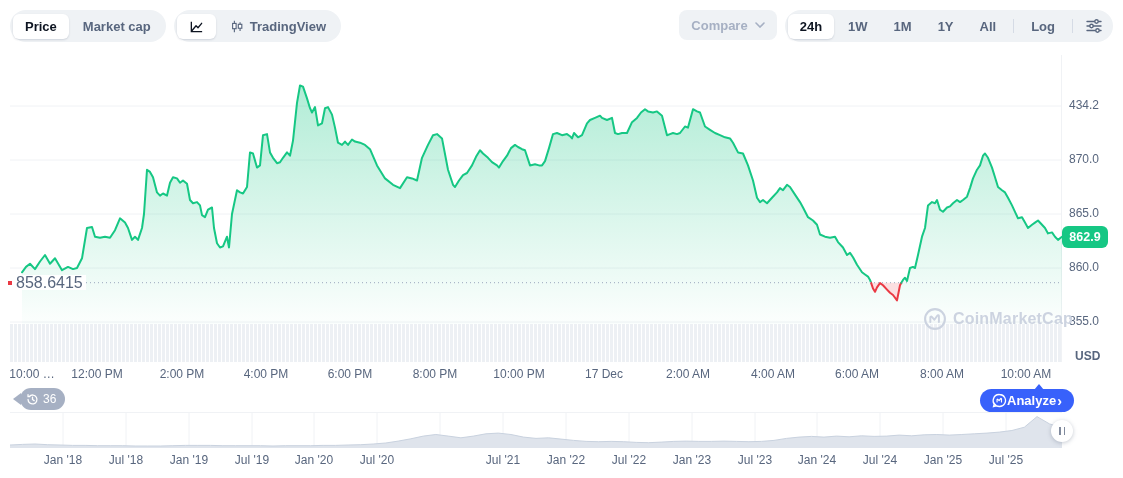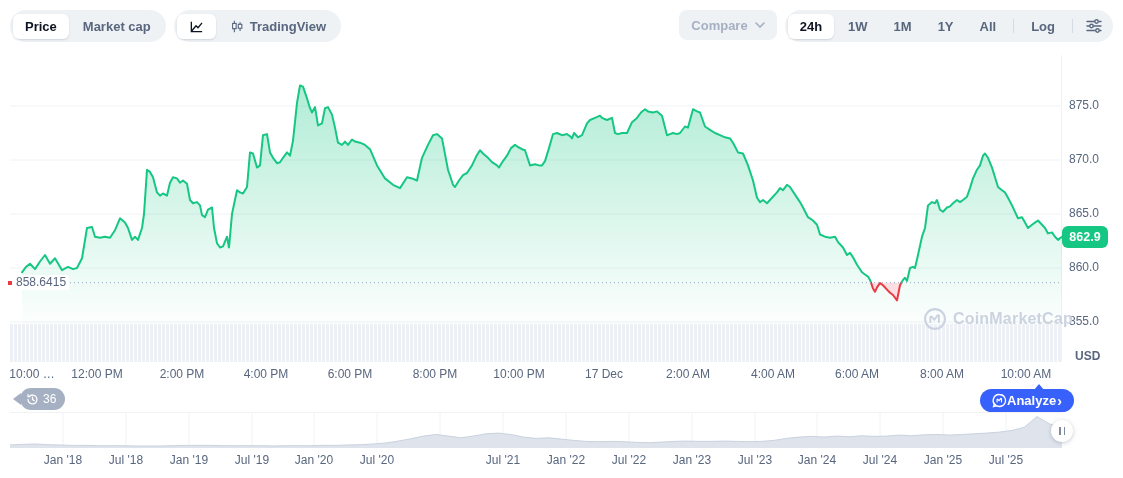--- a/index.html
+++ b/index.html
@@ -15,21 +15,21 @@
   .seg .item.active{background:#fff;color:#0d1421;font-weight:700;box-shadow:0 1px 2px rgba(24,39,75,.15);}
   .right-tools{margin-left:auto;display:flex;align-items:flex-start;}
   .compare{background:#eff2f5;border-radius:8px;height:30px;box-sizing:border-box;padding:0 12px;
        display:flex;align-items:center;gap:7px;font-size:13px;font-weight:600;color:#a6b0c3;margin-right:8px;cursor:pointer;}
   .vsep{width:1px;height:14px;background:#d5dbe5;margin:0 3px;}
   .icon-btn{display:flex;align-items:center;padding:5px 8px;border-radius:6px;cursor:pointer;}
 
   
   .chart-wrap{position:absolute;left:0;top:0;width:1123px;height:478px;}
   #price-svg{position:absolute;left:10px;top:55px;}
-  .thr-label{position:absolute;font-size:12px;color:#58667e;background:#fff;padding:0 3px;line-height:15px;}
+  .thr-label{position:absolute;font-size:16px;color:#58667e;background:#fff;padding:0 3px;line-height:15px;}
   .thr-tick{position:absolute;width:4px;height:4px;background:#ea3943;}
   .y-label{position:absolute;left:1069px;font-size:12px;color:#58667e;}
   .unit-label{position:absolute;left:1075px;top:349px;font-size:12px;font-weight:700;color:#58667e;}
   .price-badge{position:absolute;left:1062px;width:46px;height:22px;background:#16c784;color:#fff;
        border-radius:6px;font-size:12.5px;font-weight:700;display:flex;align-items:center;justify-content:center;}
   .x-label{position:absolute;top:367px;transform:translateX(-50%);font-size:12px;color:#58667e;white-space:nowrap;}
   .watermark{position:absolute;left:923px;top:307px;display:flex;align-items:center;gap:6px;color:#ccd3e0;}
   .watermark .wm-text{font-size:16px;font-weight:700;letter-spacing:.2px;}
 
   
@@ -139,21 +139,21 @@
         <path d="M12.0,217.3 L16.0,211.9 L20.0,208.7 L25.0,214.1 L30.0,206.5 L35.0,200.0 L40.0,208.7 L45.0,203.3 L52.0,215.2 L58.0,211.9 L63.0,214.1 L67.0,213.0 L72.0,203.3 L77.0,173.0 L82.0,172.0 L85.0,181.7 L90.0,182.8 L95.0,181.7 L100.0,182.8 L105.0,175.2 L110.0,163.3 L115.0,167.6 L118.0,173.0 L122.0,184.9 L125.0,181.7 L128.0,184.9 L132.0,173.0 L134.0,159.0 L137.0,114.7 L140.0,116.9 L143.0,122.3 L147.0,137.4 L150.0,140.6 L153.0,138.5 L157.0,140.6 L160.0,127.7 L163.0,122.3 L167.0,123.4 L170.0,127.7 L173.0,125.5 L177.0,128.8 L180.0,145.0 L183.0,148.2 L187.0,147.1 L190.0,150.4 L192.0,160.1 L195.0,162.2 L198.0,154.7 L202.0,152.5 L204.0,173.0 L207.0,188.2 L210.0,192.5 L213.0,191.4 L217.0,181.7 L219.0,192.5 L222.0,159.0 L227.0,135.2 L230.0,137.4 L233.0,138.5 L237.0,132.0 L240.0,97.4 L243.0,98.5 L247.0,112.6 L250.0,110.4 L253.0,80.2 L257.0,79.1 L260.0,97.4 L263.0,102.8 L267.0,108.2 L270.0,107.2 L273.0,102.8 L277.0,97.4 L280.0,100.7 L283.0,85.6 L287.0,47.8 L290.0,30.5 L293.0,31.6 L297.0,43.4 L300.0,53.2 L302.0,57.5 L305.0,52.1 L308.0,70.4 L312.0,68.3 L315.0,53.2 L318.0,52.1 L322.0,59.6 L325.0,72.6 L328.0,87.7 L332.0,89.9 L335.0,86.6 L338.0,89.9 L342.0,84.5 L345.0,86.6 L350.0,87.7 L355.0,89.9 L360.0,94.2 L367.0,110.4 L375.0,123.4 L383.0,129.8 L390.0,133.1 L397.0,122.3 L402.0,123.4 L407.0,125.5 L412.0,102.8 L418.0,89.9 L423.0,80.2 L427.0,79.1 L432.0,83.4 L438.0,114.7 L443.0,129.8 L445.0,132.0 L449.0,125.5 L453.0,120.1 L457.0,118.0 L462.0,110.4 L466.0,101.8 L470.0,95.3 L473.0,98.5 L478.0,102.8 L482.0,107.2 L487.0,110.4 L489.0,112.6 L493.0,106.1 L497.0,100.7 L501.0,93.1 L505.0,89.9 L508.0,92.0 L512.0,94.2 L515.0,95.3 L520.0,110.4 L525.0,109.3 L529.0,110.4 L532.0,110.4 L535.0,106.1 L539.0,93.1 L543.0,79.1 L547.0,78.0 L552.0,80.2 L557.0,79.1 L560.0,81.2 L562.0,83.4 L564.0,78.0 L568.0,82.3 L572.0,80.2 L577.0,68.3 L580.0,65.0 L585.0,62.9 L590.0,60.7 L592.0,62.9 L597.0,65.0 L602.0,62.9 L605.0,78.0 L608.0,79.1 L612.0,78.0 L617.0,78.0 L622.0,67.2 L627.0,62.9 L631.0,57.5 L635.0,54.2 L638.0,56.4 L643.0,57.5 L647.0,56.4 L652.0,60.7 L657.0,80.2 L660.0,79.1 L663.0,78.0 L667.0,79.1 L670.0,78.0 L675.0,71.5 L678.0,72.6 L683.0,54.2 L687.0,56.4 L690.0,57.5 L695.0,71.5 L700.0,74.8 L705.0,78.0 L710.0,80.2 L715.0,82.3 L720.0,83.4 L723.0,87.7 L728.0,97.4 L733.0,98.5 L738.0,110.4 L743.0,125.5 L747.0,142.8 L750.0,147.1 L753.0,145.0 L757.0,148.2 L762.0,142.8 L767.0,137.4 L770.0,133.1 L773.0,135.2 L777.0,129.8 L780.0,132.0 L785.0,139.6 L790.0,147.1 L793.0,152.5 L798.0,162.2 L803.0,165.5 L807.0,169.8 L810.0,179.5 L815.0,181.7 L820.0,182.8 L825.0,181.7 L828.0,187.1 L833.0,192.5 L837.0,200.0 L840.0,197.9 L843.0,202.2 L847.0,209.8 L852.0,217.3 L855.0,219.5 L858.0,221.6 L860.0,224.9 L861.0,227.7" fill="none" stroke="#16c784" stroke-width="2" stroke-linejoin="round" stroke-linecap="round"></path>
         <path d="M861.0,227.7 L863.0,233.5 L865.0,236.8 L867.0,232.4 L870.0,228.1 L873.0,230.3 L877.0,234.6 L880.0,237.8 L883.0,240.0 L887.0,245.4 L890.0,230.3 L891.4,227.7" fill="none" stroke="#ea3943" stroke-width="2" stroke-linejoin="round" stroke-linecap="round"></path>
         <path d="M891.4,227.7 L893.0,224.9 L895.0,222.7 L897.0,226.0 L900.0,213.0 L903.0,211.9 L905.0,213.0 L908.0,200.0 L912.0,181.7 L915.0,173.0 L918.0,150.4 L922.0,147.1 L925.0,148.2 L927.0,145.0 L930.0,154.7 L933.0,156.8 L937.0,152.5 L940.0,151.4 L943.0,148.2 L947.0,145.0 L950.0,147.1 L953.0,145.0 L957.0,141.7 L960.0,133.1 L963.0,123.4 L967.0,114.7 L970.0,110.4 L973.0,100.7 L975.0,98.5 L978.0,102.8 L982.0,112.6 L985.0,122.3 L988.0,132.0 L992.0,135.2 L995.0,137.4 L998.0,142.8 L1002.0,150.4 L1005.0,156.8 L1008.0,163.3 L1012.0,162.2 L1015.0,167.6 L1018.0,173.0 L1022.0,169.8 L1025.0,167.6 L1028.0,165.5 L1032.0,169.8 L1035.0,173.0 L1038.0,178.4 L1042.0,177.4 L1045.0,181.7 L1048.0,184.9 L1052.0,181.7" fill="none" stroke="#16c784" stroke-width="2" stroke-linejoin="round" stroke-linecap="round"></path>
         <line x1="0" x2="1052" y1="227.7" y2="227.7" stroke="#9aa7bd" stroke-width="1" stroke-dasharray="1,3"></line>
       </svg>
 
     <span class="thr-tick" style="left: 8px; top: 280.672px;"></span>
     <span class="thr-label" id="thr-label" style="left: 13px; top: 274.672px;">858.6415</span>
 
     <div id="y-axis">
-        <span class="y-label" style="top: 98px;">875.0</span>
+        <span class="y-label" style="top: 98px;">434.2</span>
         <span class="y-label" style="top: 152px;">870.0</span>
         <span class="y-label" style="top: 206px;">865.0</span>
         <span class="y-label" style="top: 260px;">860.0</span>
         <span class="y-label" style="top: 314px;">855.0</span>
       </div>
     <div class="price-badge" id="price-badge" style="top: 225.68px;">862.9</div>
     <div class="unit-label">USD</div>
 
     <div id="x-axis">
         <span class="x-label" style="left: 32px;">10:00 …</span>

